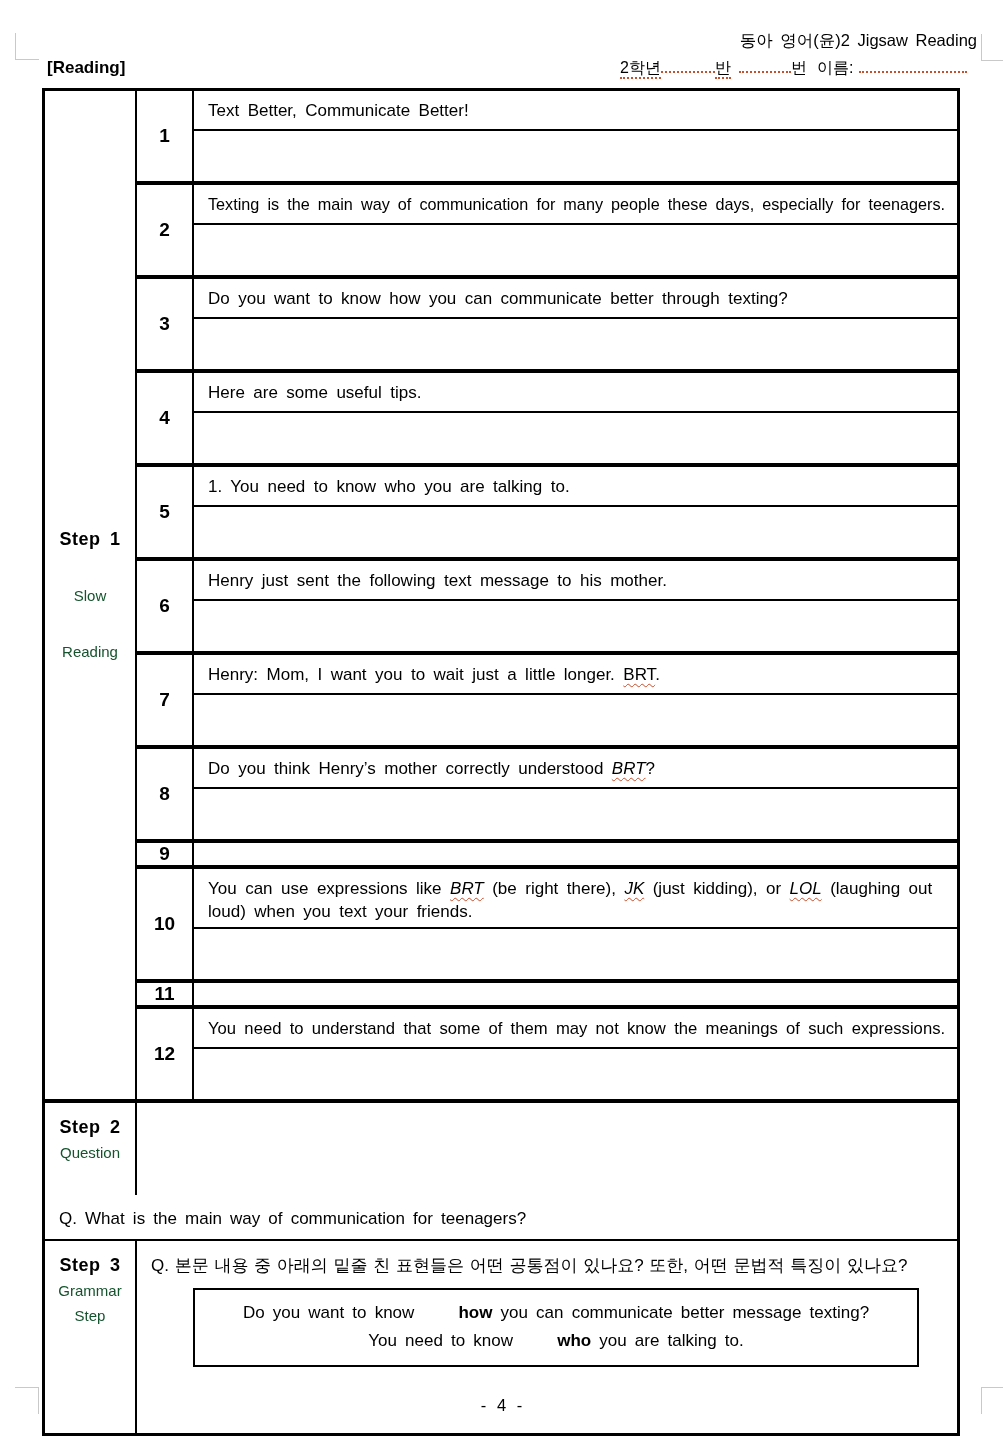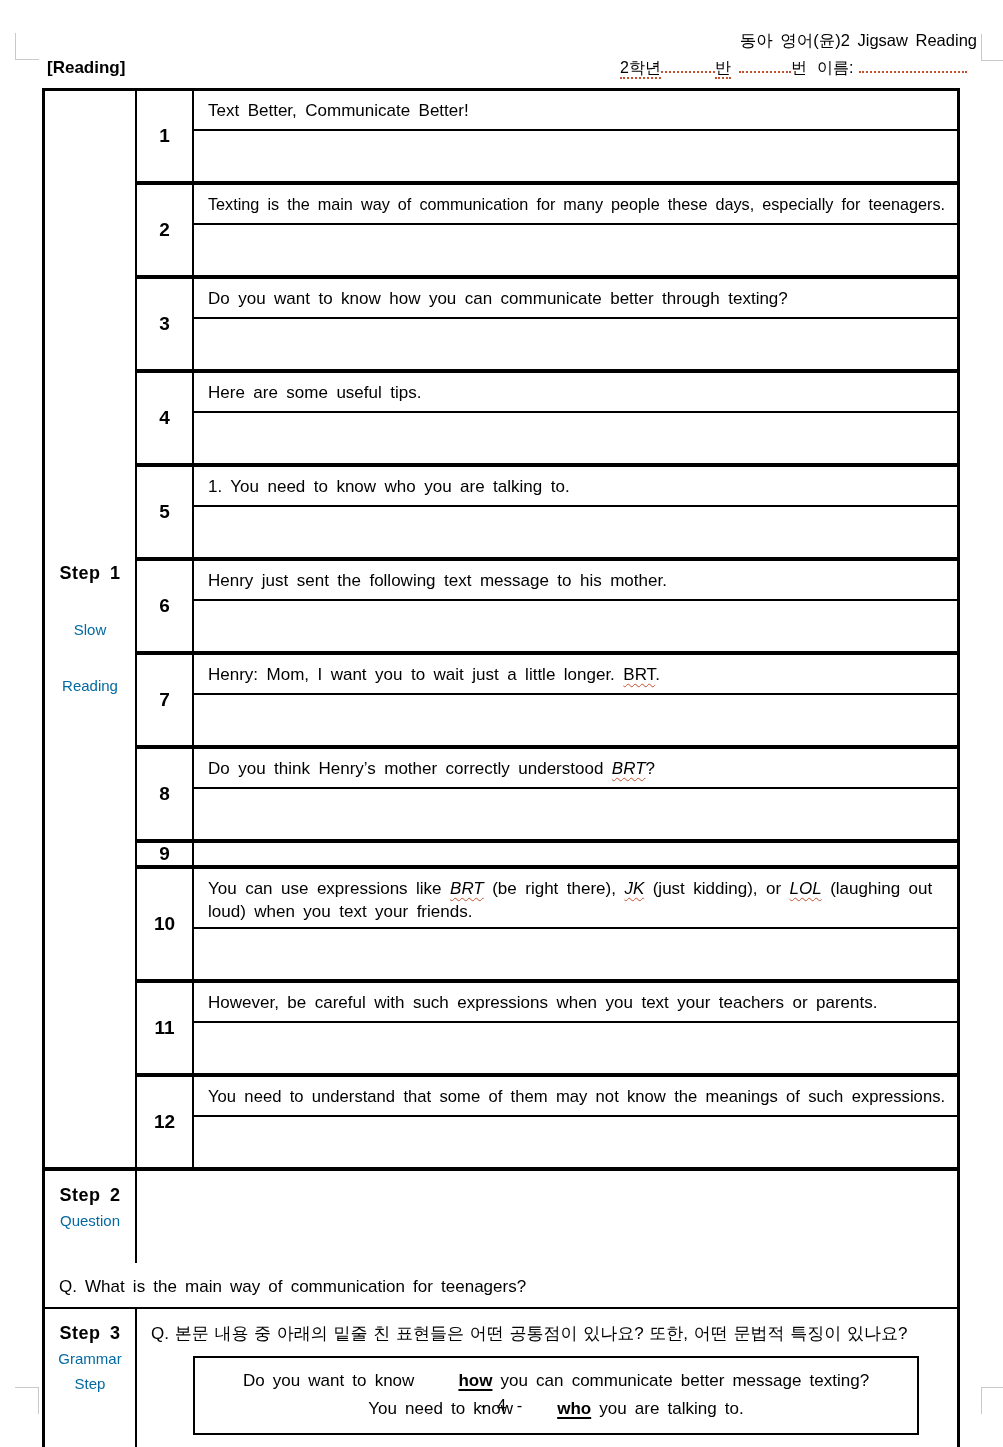--- a/index.html
+++ b/index.html
@@ -19,32 +19,32 @@
   .student-line{position:absolute;top:55px;left:620px;font-size:16px;white-space:nowrap;}
   .student-line .u{border-bottom:2px dotted #c4502e;padding-bottom:1px;}
   .blank{display:inline-block;border-bottom:2px dotted #c4502e;height:16px;vertical-align:baseline;}
 
   
   .sheet-table{position:absolute;left:42px;top:88px;width:918px;border:3px solid #000;box-sizing:border-box;display:flex;flex-direction:column;background:#fff;}
   .section{display:flex;flex-direction:row;}
   .label-col{width:92px;flex:0 0 92px;border-right:2px solid #000;display:flex;flex-direction:column;align-items:center;box-sizing:border-box;}
   .step1-label{justify-content:center;gap:31px;}
   .step-title{font-size:18px;font-weight:bold;letter-spacing:0.5px;word-spacing:4px;line-height:26px;}
-  .step-sub{font-size:15px;color:#0369a1;line-height:25px;}
+  .step-sub{font-size:15px;color:#14532d;line-height:25px;}
   .rows-col{flex:1;display:flex;flex-direction:column;min-width:0;}
   .rrow{display:flex;flex-direction:row;border-bottom:4px solid #000;}
   .rrow:last-child{border-bottom:none;}
   .num-cell{width:57px;flex:0 0 57px;border-right:2px solid #000;display:flex;align-items:center;justify-content:center;font-size:19px;font-weight:bold;box-sizing:border-box;}
   .rcontent{flex:1;display:flex;flex-direction:column;min-width:0;gap:12px;}
   .sentence-wrap{min-height:40px;border-bottom:2px solid #000;box-sizing:border-box;padding:8px 12px 4px 14px;font-size:17px;line-height:23px;word-spacing:0.22em;overflow:hidden;}
   .answer-cell{height:38px;}
   .sentence{display:inline-block;white-space:nowrap;transform-origin:0 50%;}
   .u-wavy{text-decoration-line:underline;text-decoration-style:wavy;text-decoration-color:#c4502e;text-decoration-thickness:1px;text-underline-offset:3px;}
   .italic{font-style:italic;}
-  .bold-underline{font-weight:bold;text-decoration:underline;text-decoration-thickness:2px;text-underline-offset:3px;margin-left:36px;}
+  .bold-underline{font-weight:bold;text-decoration-thickness:2px;text-underline-offset:3px;margin-left:36px;}
 
   .sec-divider-thick{border-top:4px solid #000;}
   .sec-divider-thin{border-top:2px solid #000;}
   .step2-section{min-height:58px;flex-direction:column;}
   .step2-label,.step3-label{padding-top:11px;}
   .q-cell{flex:1;font-size:17px;word-spacing:0.2em;padding:14px 12px 10px 14px;box-sizing:border-box;}
   .step3-content{flex:1;display:flex;flex-direction:column;min-width:0;min-height:192px;box-sizing:border-box;}
   .kq{font-size:17px;padding:13px 28px 0 14px;word-spacing:1px;}
   .example-box{width:726px;margin:11px auto 0 56px;border:2px solid #000;box-sizing:border-box;padding:9px 10px 10px 10px;text-align:center;font-size:17px;line-height:28px;word-spacing:0.2em;}
 
@@ -145,24 +145,20 @@
   <div class="rrow">
     <div class="num-cell">10</div>
     <div class="rcontent">
       <div class="sentence-wrap"><span class="sentence" style="white-space: normal; display: inline;"><span>You can use expressions like </span><span class="u-wavy italic">BRT</span><span> (be right there), </span><span class="u-wavy italic">JK</span><span> (just kidding), or </span><span class="u-wavy italic">LOL</span><span> (laughing out loud) when you text your friends.</span></span></div>
       <div class="answer-cell"></div>
     </div>
   </div>
 
   <div class="rrow">
     <div class="num-cell">11</div>
-    <div class="rcontent">
-      <div class="sentence-wrap"><span class="sentence"><span>However, be careful with such expressions when you text your teachers or parents.</span></span></div>
-      <div class="answer-cell"></div>
-    </div>
   </div>
 
   <div class="rrow">
     <div class="num-cell">12</div>
     <div class="rcontent">
       <div class="sentence-wrap"><span class="sentence" style="transform: scaleX(0.979);"><span>You need to understand that some of them may not know the meanings of such expressions.</span></span></div>
       <div class="answer-cell"></div>
     </div>
   </div>
 </div>

